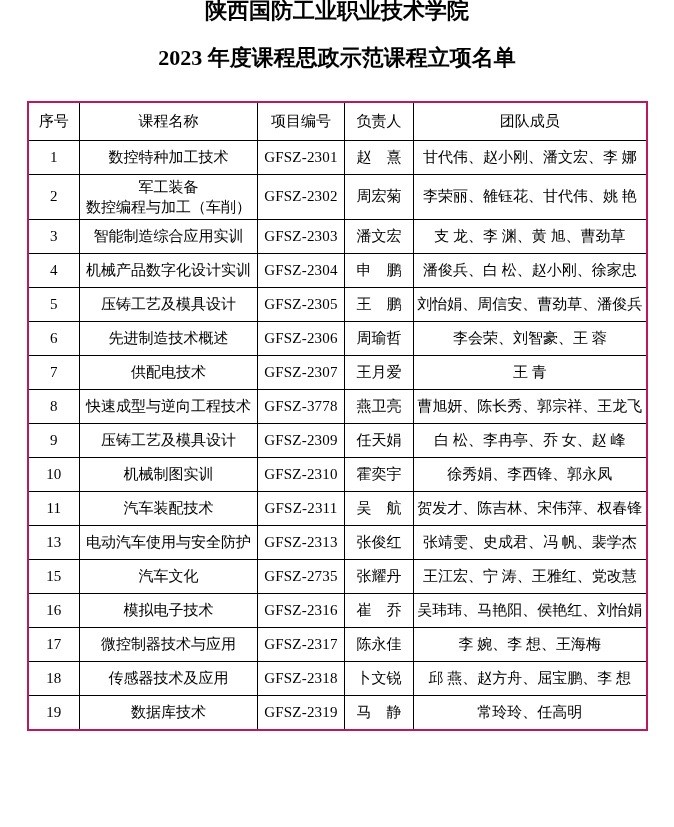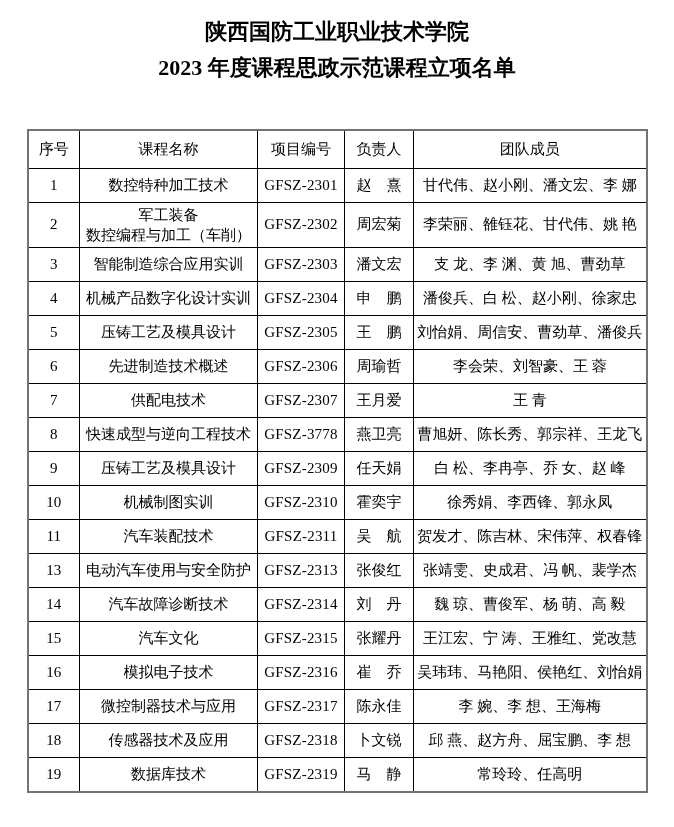--- a/index.html
+++ b/index.html
@@ -10,38 +10,37 @@
     font-family: "Liberation Serif", "DejaVu Serif", serif;
   }
   .page {
     position: relative;
     width: 674px;
     height: 827px;
     background: #ffffff;
     overflow: hidden;
   }
   .title-block {
-    padding-top: 21px;
     text-align: center;
   }
   .title-line {
     font-size: 22px;
     font-weight: bold;
     line-height: 1.0;
     margin: 0;
   }
   .title-line + .title-line {
-    margin-top: 14px;
+    margin-top: 25px;
   }
   table.roster {
     border-collapse: collapse;
     table-layout: fixed;
     width: 619px;
-    margin: 50px auto 0 auto;
-    border: 2px solid #737373;
+    margin: 32px auto 0 auto;
+    border: 2px solid #be185d;
   }
   table.roster th,
   table.roster td {
     border: 1px solid #000000;
     text-align: center;
     vertical-align: middle;
     padding: 2px 3px;
     font-size: 15px;
     font-weight: normal;
     overflow: hidden;
@@ -171,32 +170,25 @@
 
 
     <tr>
       <td class="cell-no">13</td>
       <td class="cell-course">电动汽车使用与安全防护</td>
       <td class="cell-code">GFSZ-2313</td>
       <td class="cell-leader">张俊红</td>
       <td class="cell-members">张靖雯、史成君、冯 帆、裴学杰</td>
     </tr>
 
-    <tr>
-      <td class="cell-no">14</td>
-      <td class="cell-course">汽车故障诊断技术</td>
-      <td class="cell-code">GFSZ-2314</td>
-      <td class="cell-leader">刘　丹</td>
-      <td class="cell-members">魏 琼、曹俊军、杨 萌、高 毅</td>
-    </tr>
 
     <tr>
       <td class="cell-no">15</td>
       <td class="cell-course">汽车文化</td>
-      <td class="cell-code">GFSZ-2315</td>
+      <td class="cell-code">GFSZ-2735</td>
       <td class="cell-leader">张耀丹</td>
       <td class="cell-members">王江宏、宁 涛、王雅红、党改慧</td>
     </tr>
 
     <tr>
       <td class="cell-no">16</td>
       <td class="cell-course">模拟电子技术</td>
       <td class="cell-code">GFSZ-2316</td>
       <td class="cell-leader">崔　乔</td>
       <td class="cell-members">吴玮玮、马艳阳、侯艳红、刘怡娟</td>

